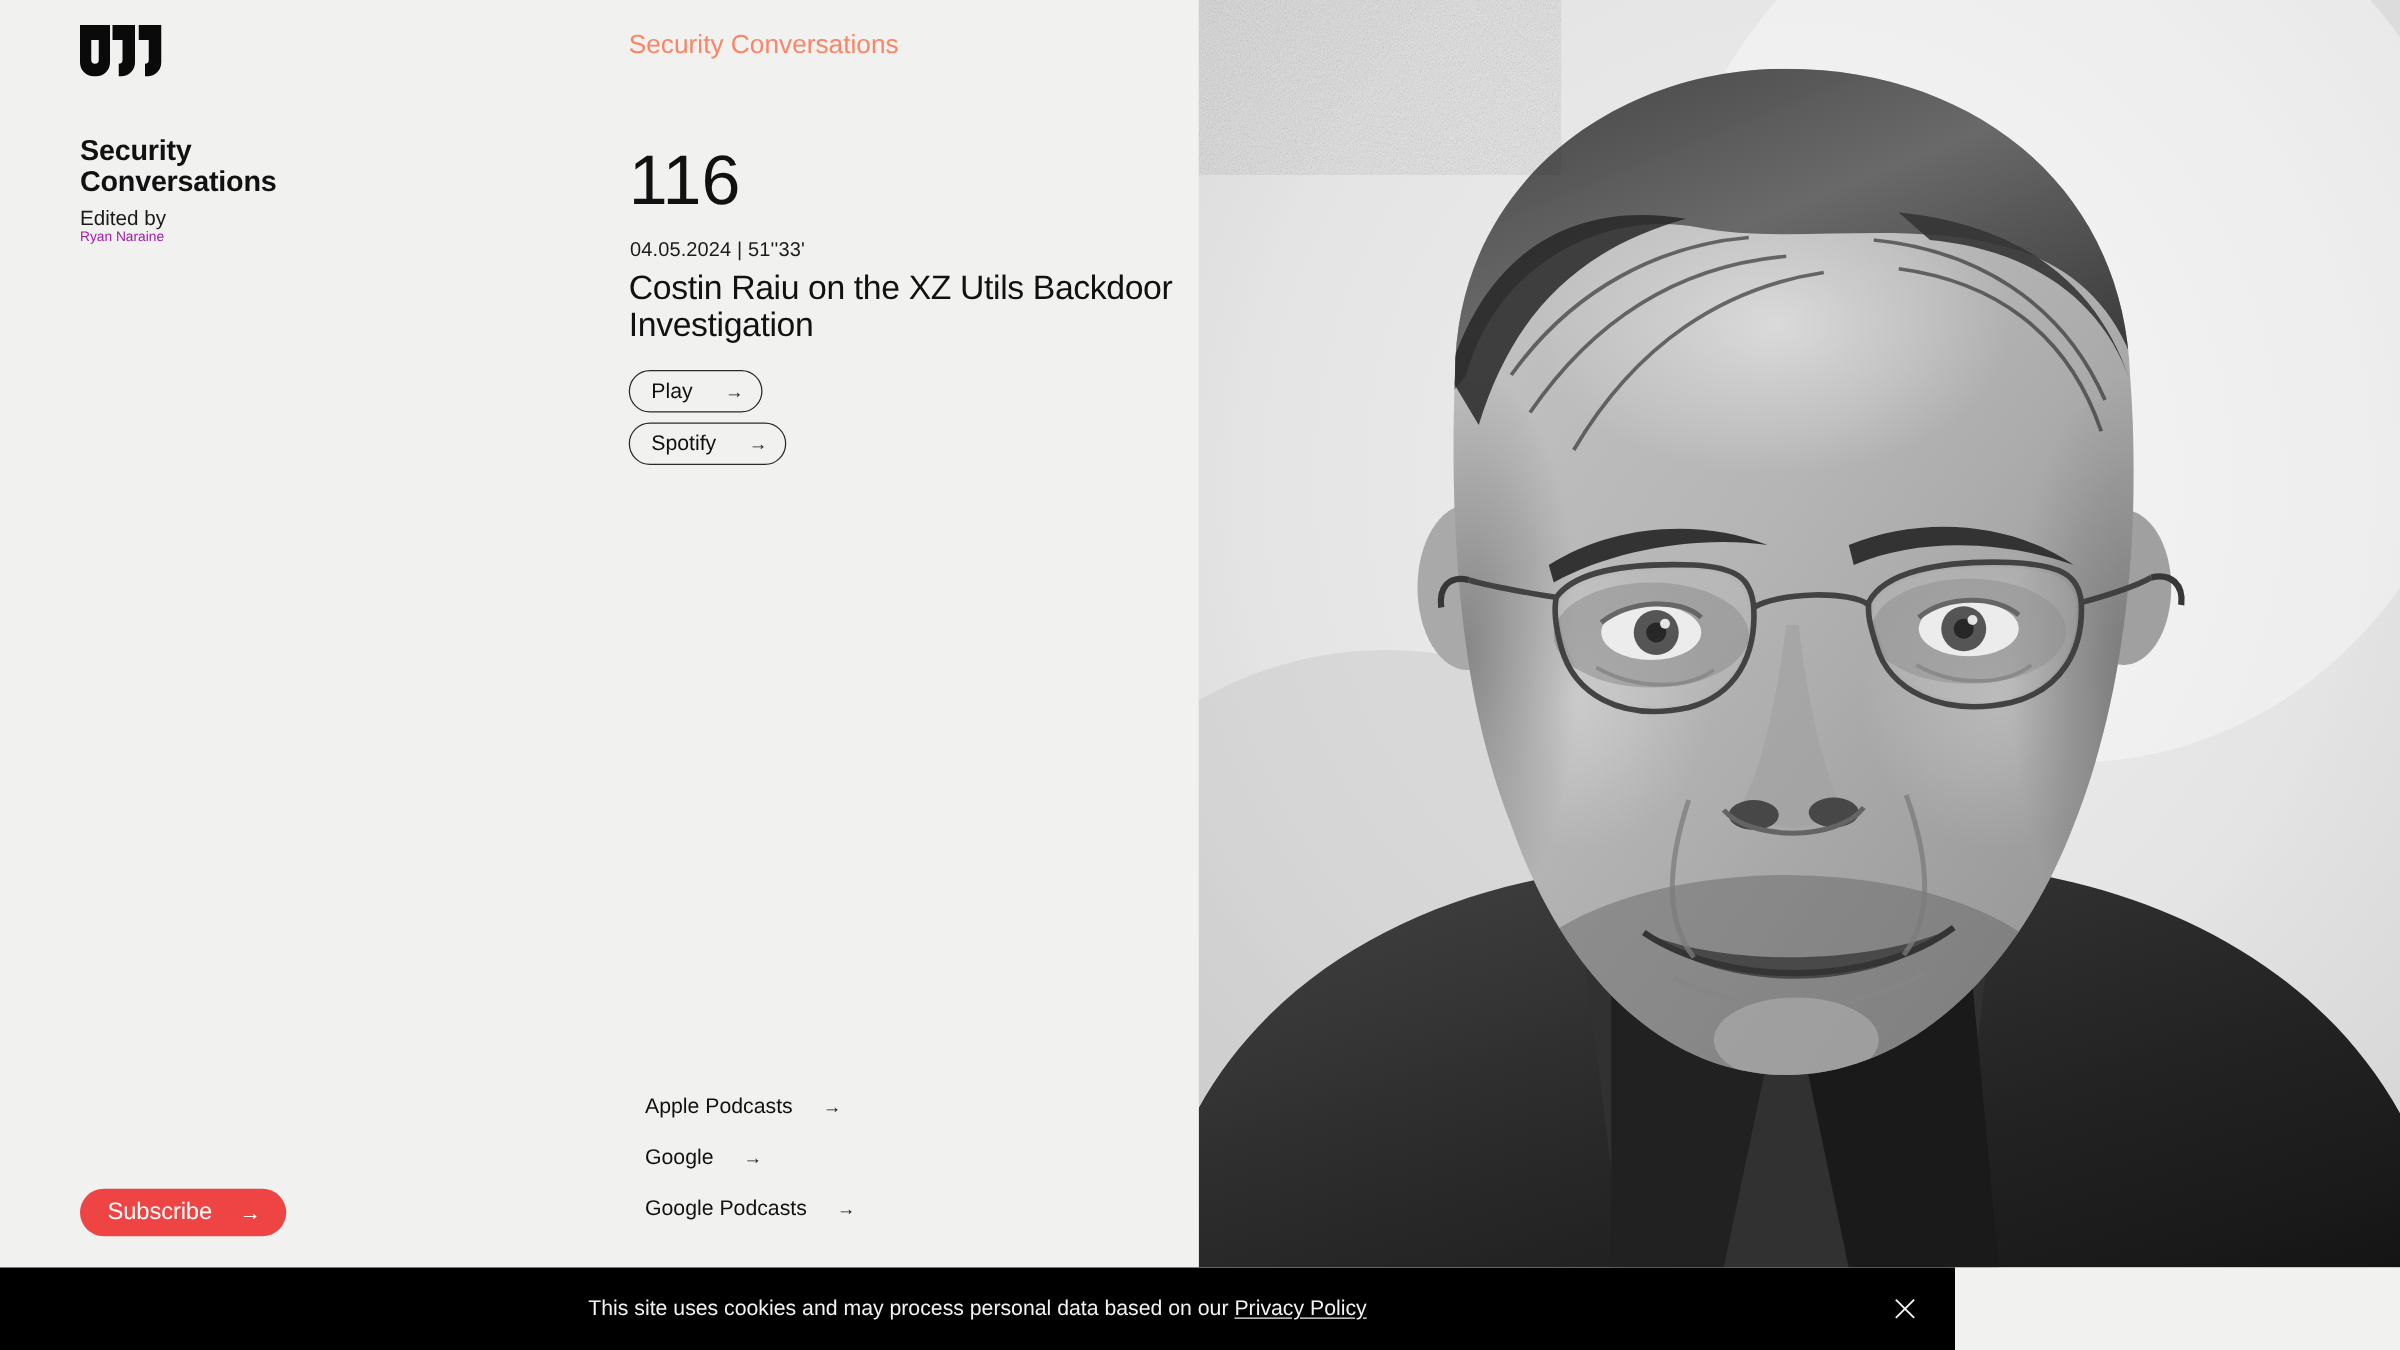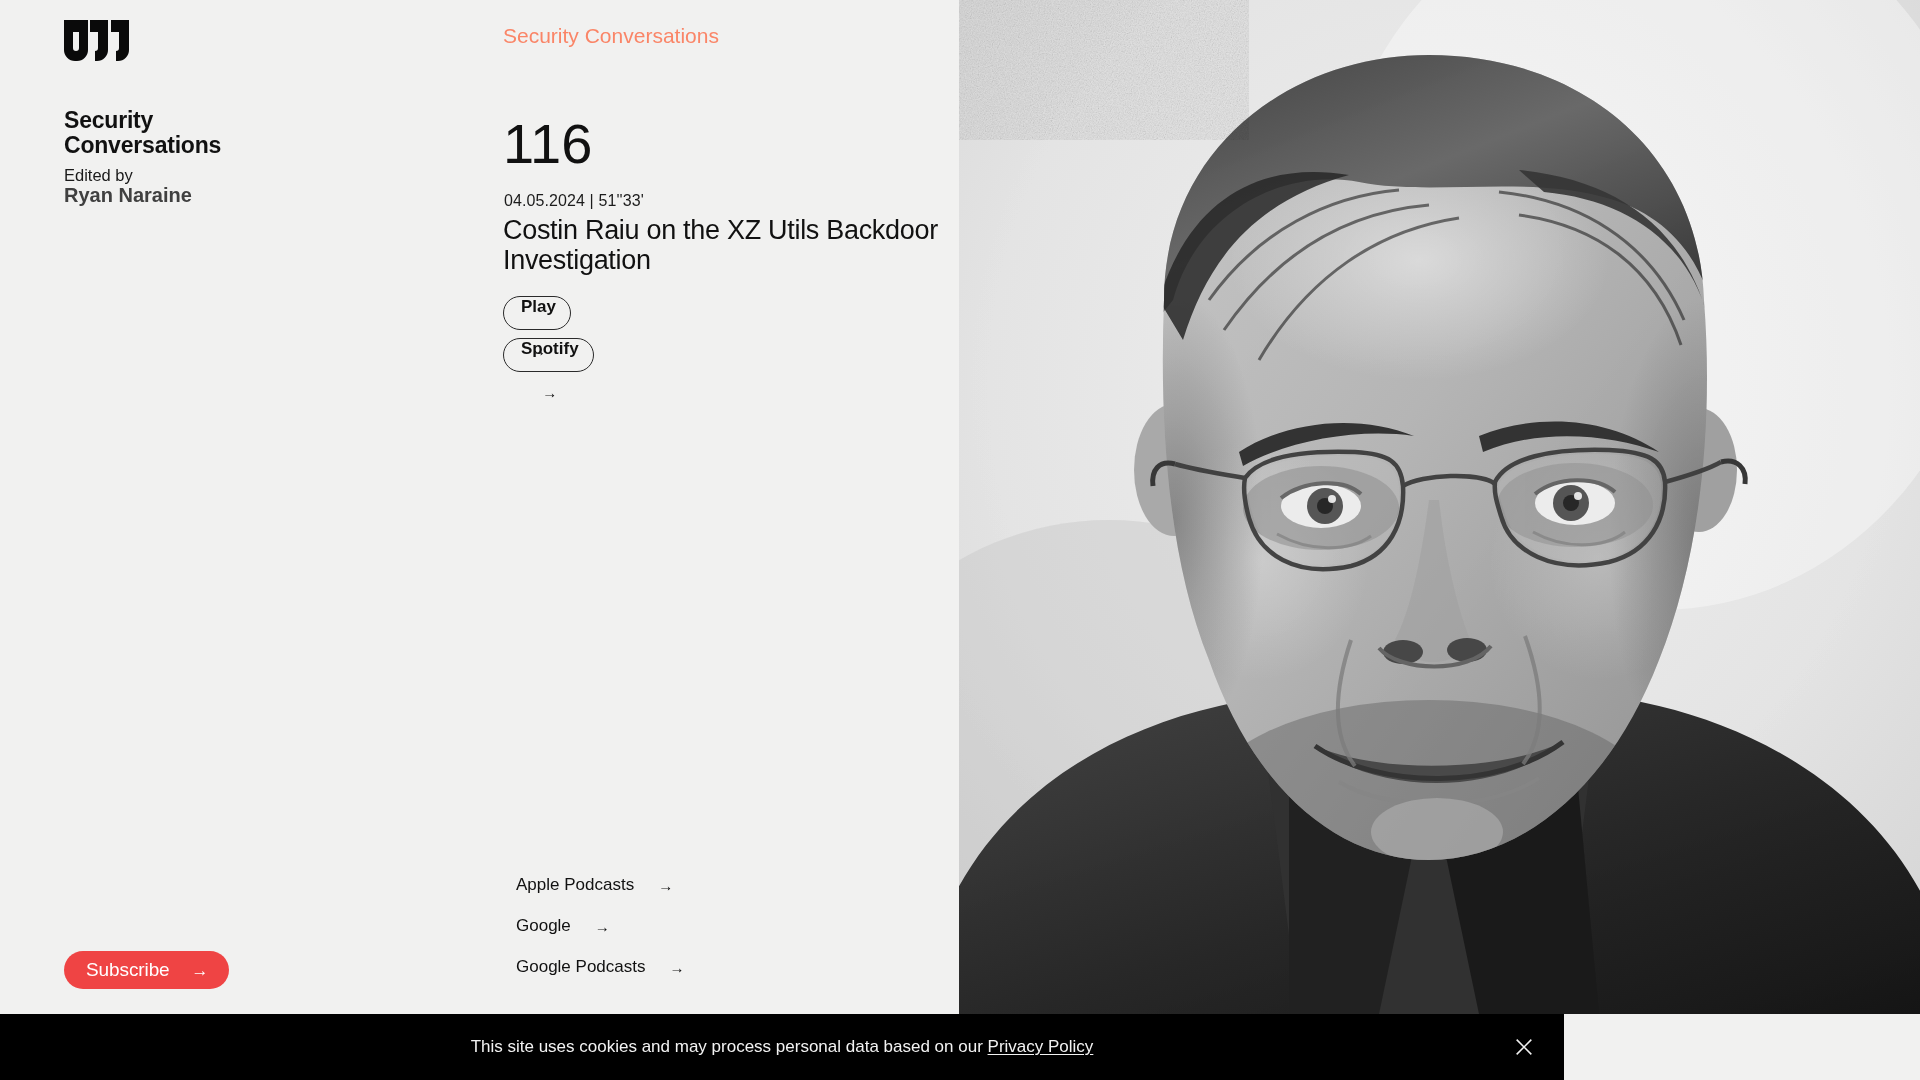--- a/index.html
+++ b/index.html
@@ -59,24 +59,24 @@
   }
 
   .brand-editedby {
     margin-top: 8px;
     font-size: 16.5px;
     font-weight: 400;
     line-height: 1.12;
     color: #1a1a1a;
   }
   .brand-editor {
-    font-size: 20px;
-    font-weight: 700;
+    font-size: 11px;
+    font-weight: 400;
     line-height: 1.12;
-    color: #404040;
+    color: #a21caf;
   }
 
   
   .main-nav {
     position: absolute;
     left: 24px;
     top: 752px;
     display: flex;
     flex-direction: column;
     gap: 3px;
@@ -193,27 +193,26 @@
 
   .pill-btn {
     height: 34px;
     padding: 0 14px 0 17px;
     border: 1px solid #2a2a2a;
     border-radius: 999px;
     background: transparent;
     color: #111111;
     font-family: "Liberation Sans", sans-serif;
     font-size: 17px;
-    font-weight: 700;
+    font-weight: 400;
     display: inline-flex;
     align-items: center;
     gap: 26px;
     cursor: pointer;
     white-space: nowrap;
-    flex-direction: column;
   }
   .pill-btn .arrow { font-size: 15px; line-height: 1; }
 
   
   .platform-links {
     position: absolute;
     left: 13px;
     top: 874px;
     display: flex;
     flex-direction: column;

